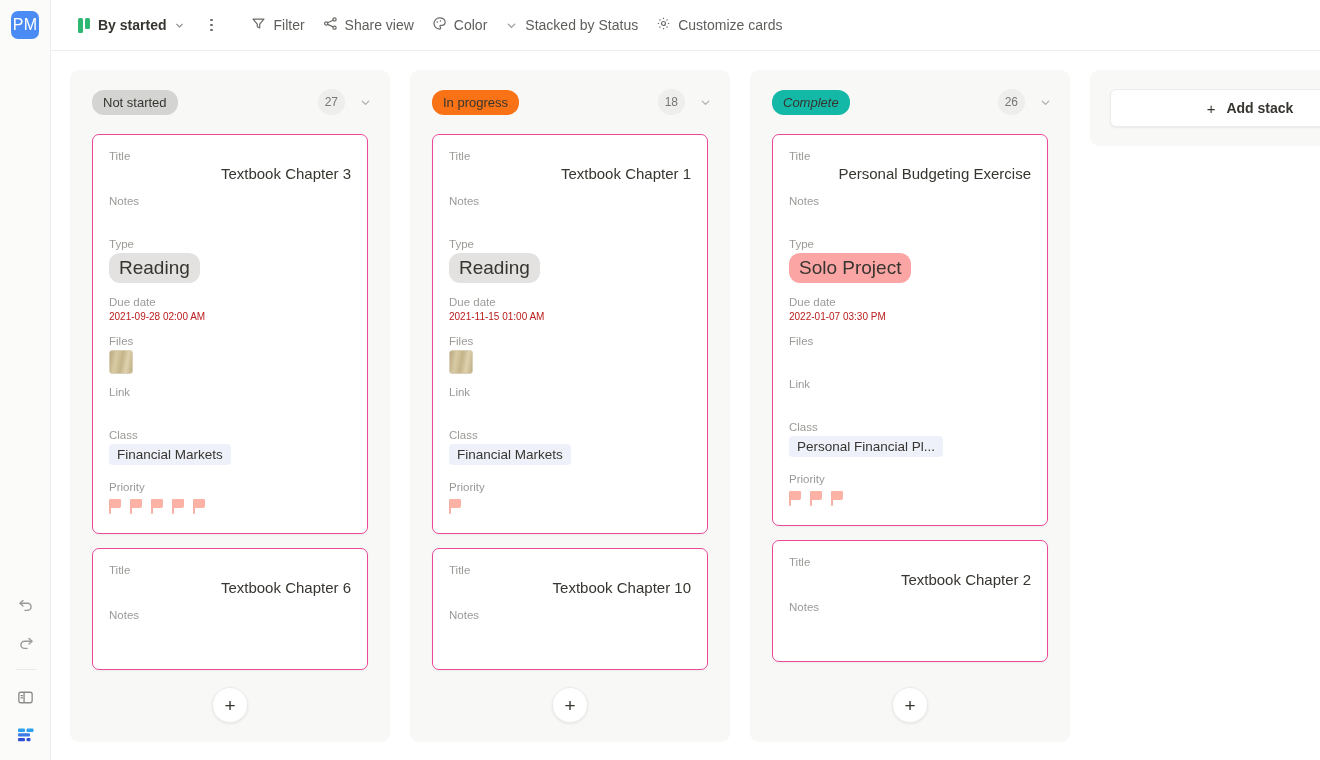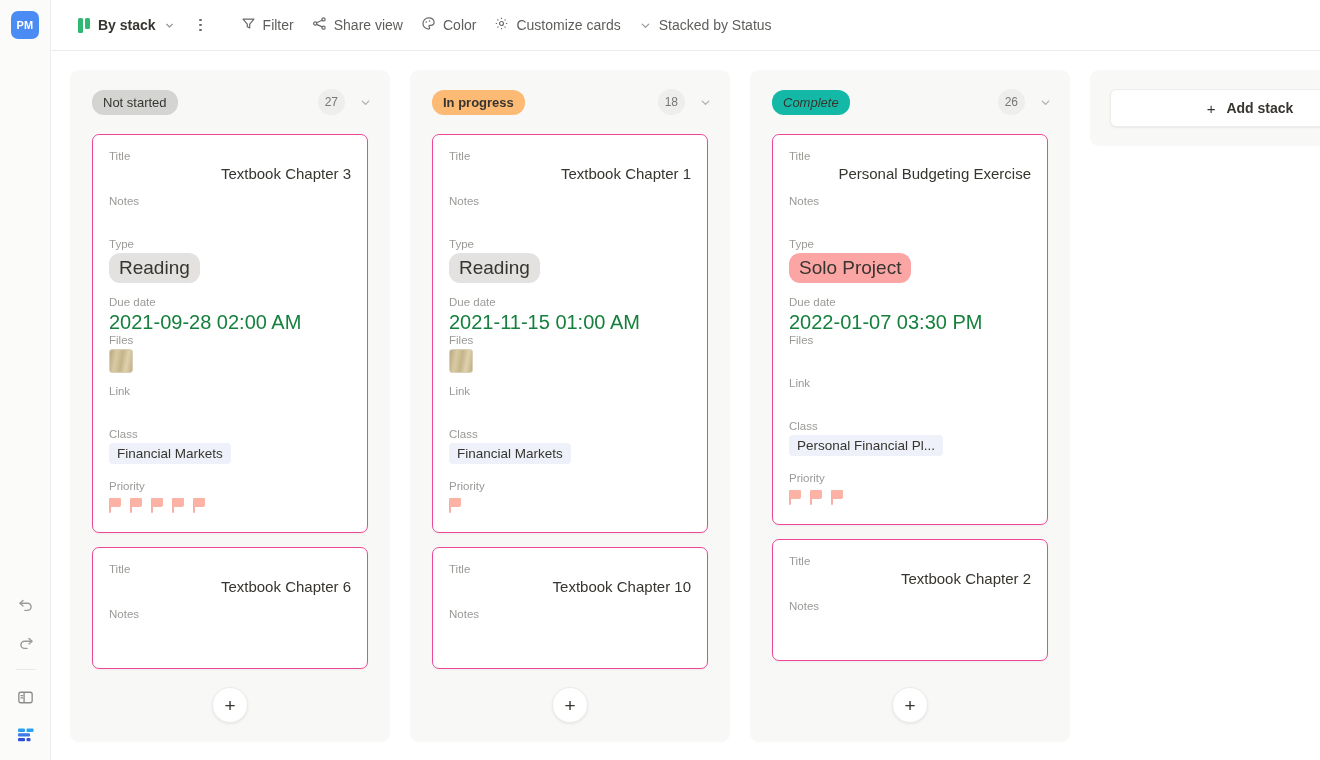--- a/index.html
+++ b/index.html
@@ -14,21 +14,21 @@
 
   
   .rail {
     position: absolute; left: 0; top: 0; width: 51px; height: 760px;
     background: #fbfbfa; border-right: 1px solid #ededec;
     display: flex; flex-direction: column; align-items: center;
   }
   .avatar {
     width: 28px; height: 28px; margin-top: 11px;
     background: #4b8bf4; border-radius: 7px;
-    color: #fff; font-size: 11px; font-weight: bold;
+    color: #fff; font-size: 16px; font-weight: normal;
     display: flex; align-items: center; justify-content: center;
     letter-spacing: .3px;
   }
   .rail-bottom {
     position: absolute; bottom: 14px; left: 0; width: 51px;
     display: flex; flex-direction: column; align-items: center; gap: 16px;
   }
   .rail-icon {
     width: 22px; height: 22px; display: flex;
     align-items: center; justify-content: center; color: #9b9a97;
@@ -91,21 +91,21 @@
 
   .cards { padding: 0 22px; display: flex; flex-direction: column; gap: 14px; }
   .card {
     background: #fff; border: 1px solid #ec4899; border-radius: 7px;
     padding: 15px 16px 17px 16px;
     box-shadow: 0 1px 2px rgba(15,15,15,.05);
   }
   .fld-label { font-size: 11.5px; color: #9b9a97; margin-bottom: 3px; }
   .fld-title { font-size: 15px; color: #37352f; margin-bottom: 13px; text-align: right; }
   .fld-empty { height: 28px; }
-  .fld-value { font-size: 20px; color: #15803d; }
+  .fld-value { font-size: 10px; color: #b91c1c; margin-bottom: 13px; }
   .tag {
     display: inline-block; font-size: 19px; padding: 4px 10px;
     border-radius: 11px; color: #37352f; margin-bottom: 13px;
   }
   .tag-sq {
     display: inline-block; font-size: 13.5px; padding: 3px 8px;
     border-radius: 4px; background: #eef1f9; color: #37352f; margin-bottom: 12px;
     max-width: 160px; overflow: hidden; text-overflow: ellipsis; white-space: nowrap;
   }
   .thumb {
@@ -192,21 +192,21 @@
       </div>
     </div>
   </div>
 
   <div class="topbar">
     <div class="tb-item strong">
       <span class="board-glyph">
           <b class="a"></b>
           <b class="b"></b>
         </span>
-      <span>By stack</span>
+      <span>By started</span>
       <span class="chev">
         <svg width="11" height="11" viewBox="0 0 12 12" fill="none" stroke="currentColor" stroke-width="1.4" stroke-linecap="round" stroke-linejoin="round">
             <path d="M3 4.7 6 7.6l3-2.9"></path>
           </svg>
       </span>
     </div>
     <div class="tb-gap"></div>
     <div class="dots">
         <i></i>
         <i></i>
@@ -236,35 +236,35 @@
       <span>
         <svg width="15" height="15" viewBox="0 0 16 16" fill="none" stroke="#6b6a67" stroke-width="1.3">
             <path d="M8 2.1a5.9 5.9 0 0 0 0 11.8c.8 0 1.2-.5 1.2-1.1 0-.9-.7-1.1-.7-1.8 0-.5.4-.9 1-.9h1.2A3.4 3.4 0 0 0 14 6.6C13.8 3.9 11.2 2.1 8 2.1z"></path>
             <circle cx="5.6" cy="6.4" r=".85" fill="#6b6a67" stroke="none"></circle>
             <circle cx="9.1" cy="5.3" r=".85" fill="#6b6a67" stroke="none"></circle>
           </svg>
       </span>
       <span>Color</span>
     </div>
     <div class="tb-item">
+      <span class="chev">
+        <svg width="13" height="13" viewBox="0 0 14 14" fill="none" stroke="currentColor" stroke-width="1.4" stroke-linecap="round" stroke-linejoin="round">
+            <path d="M3.5 5.5 7 9l3.5-3.5"></path>
+          </svg>
+      </span>
+      <span>Stacked by Status</span>
+    </div>
+    <div class="tb-item">
       <span>
         <svg width="15" height="15" viewBox="0 0 16 16" fill="none" stroke="#6b6a67" stroke-width="1.25">
             <circle cx="8" cy="8" r="2.1"></circle>
             <path d="M8 1.9v1.4M8 12.7v1.4M1.9 8h1.4M12.7 8h1.4M3.7 3.7l1 1M11.3 11.3l1 1M12.3 3.7l-1 1M4.7 11.3l-1 1"></path>
           </svg>
       </span>
       <span>Customize cards</span>
-    </div>
-    <div class="tb-item">
-      <span class="chev">
-        <svg width="13" height="13" viewBox="0 0 14 14" fill="none" stroke="currentColor" stroke-width="1.4" stroke-linecap="round" stroke-linejoin="round">
-            <path d="M3.5 5.5 7 9l3.5-3.5"></path>
-          </svg>
-      </span>
-      <span>Stacked by Status</span>
     </div>
   </div>
 
   <div class="board">
 
     <div class="column">
       <div class="col-head">
         <span class="status-pill" style="background: rgb(212, 212, 210);">Not started</span>
         <span class="col-spacer"></span>
         <span class="count-badge">27</span>
@@ -305,21 +305,21 @@
           <div class="fld-label">Notes</div>
           <div class="fld-empty"></div>
         </div>
       </div>
       <div class="col-fade"></div>
       <div class="add-card-btn">+</div>
     </div>
 
     <div class="column">
       <div class="col-head">
-        <span class="status-pill" style="background: #fdba74; font-weight: bold;">In progress</span>
+        <span class="status-pill" style="background: #f97316;">In progress</span>
         <span class="col-spacer"></span>
         <span class="count-badge">18</span>
         <span class="col-chev">
           <svg width="13" height="13" viewBox="0 0 14 14" fill="none" stroke="currentColor" stroke-width="1.4" stroke-linecap="round" stroke-linejoin="round">
               <path d="M3.5 5.5 7 9l3.5-3.5"></path>
             </svg>
         </span>
       </div>
       <div class="cards">
         <div class="card">

